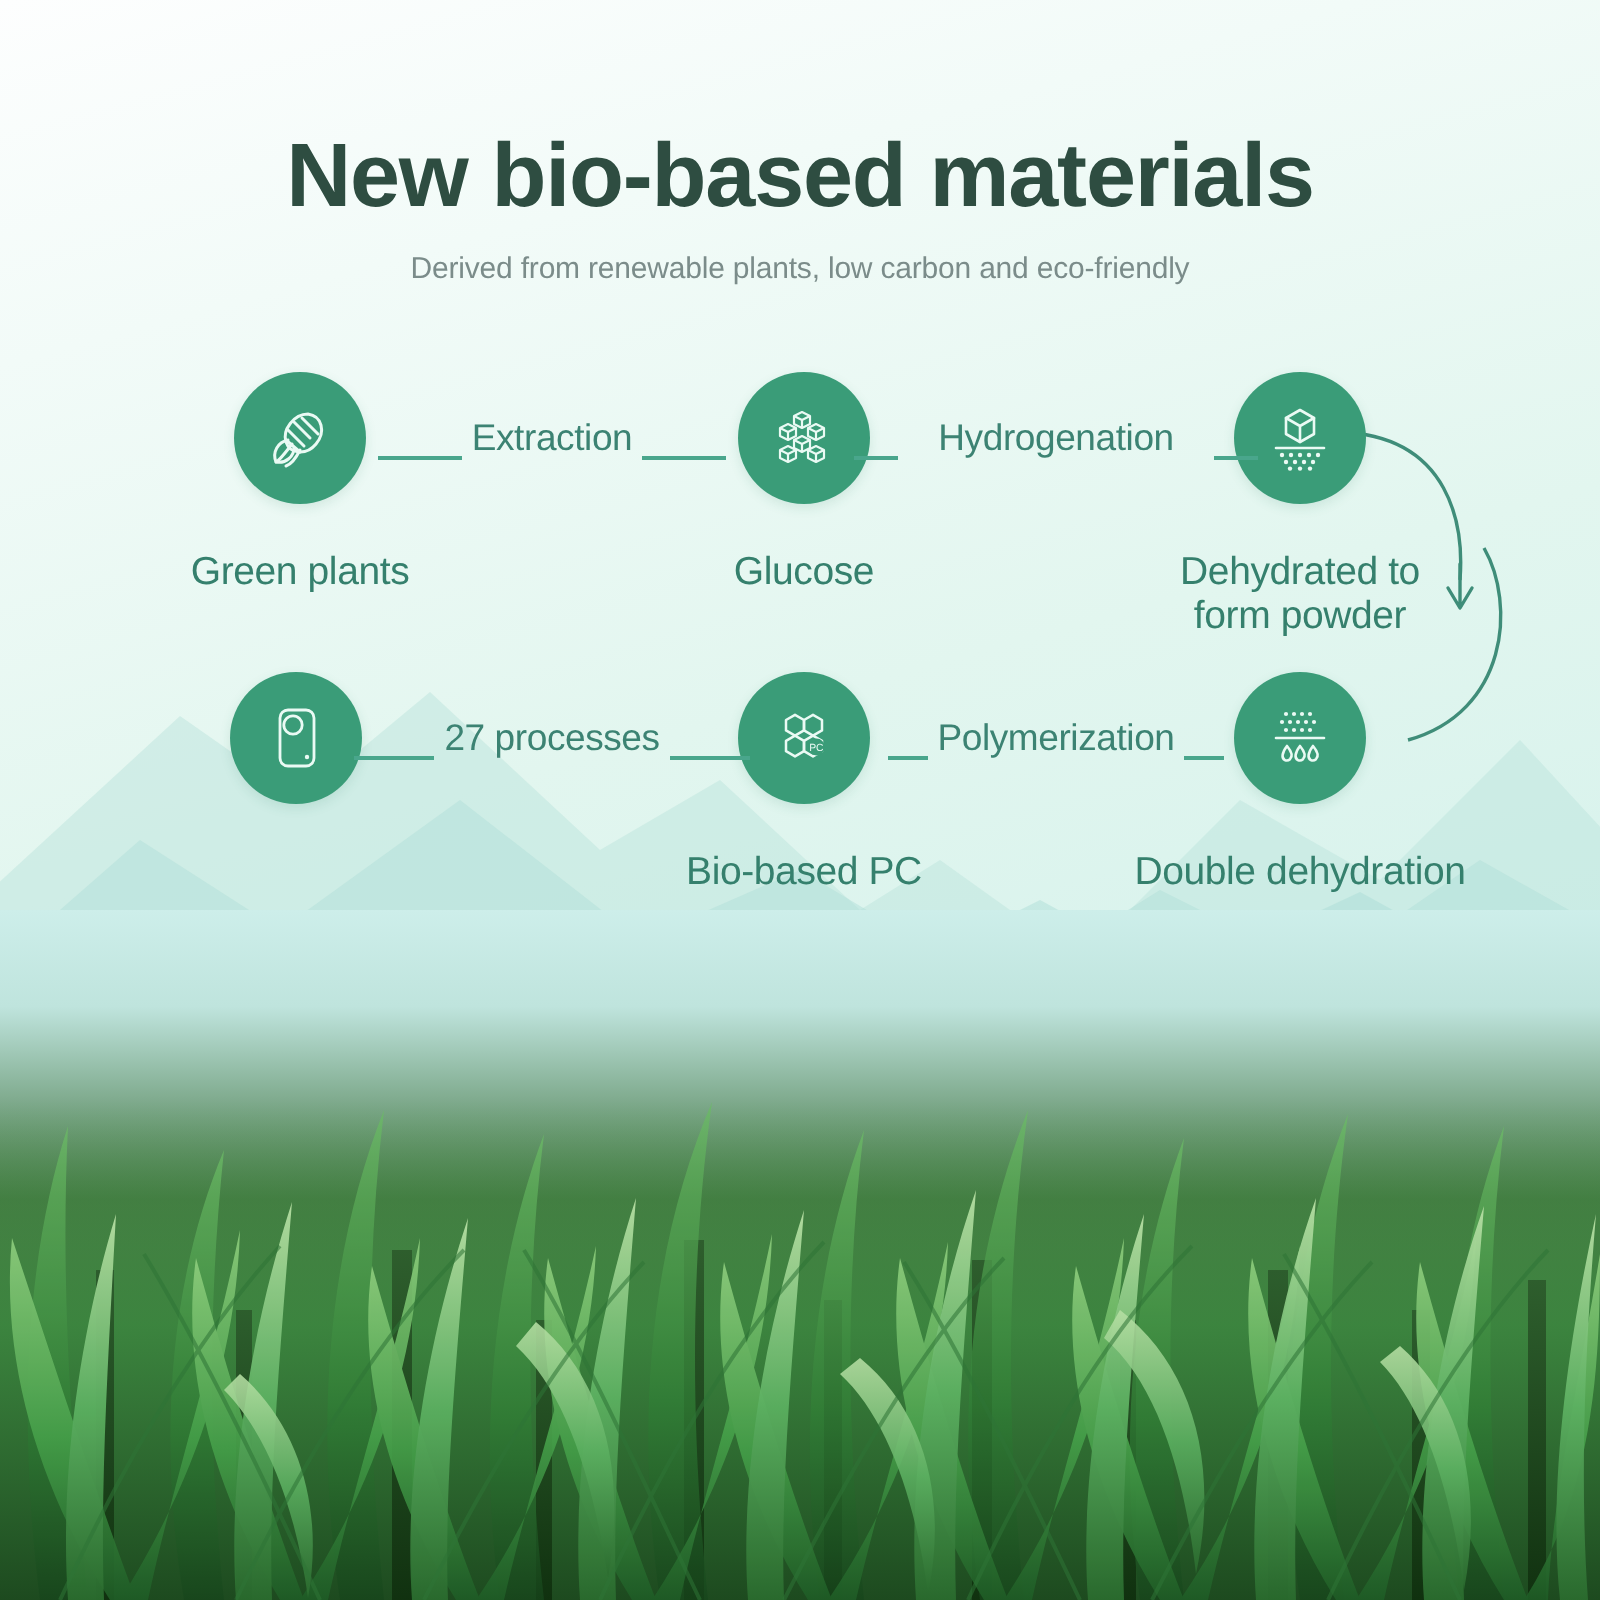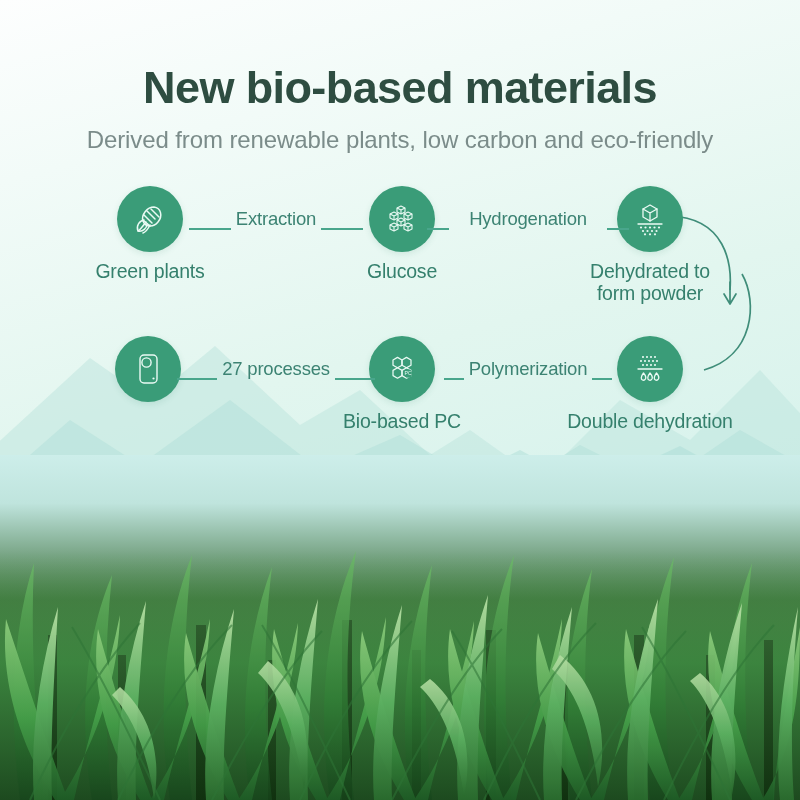--- a/index.html
+++ b/index.html
@@ -41,21 +41,21 @@
   }
   .title {
     font-size: 45px;
     font-weight: bold;
     color: #2e4d41;
     letter-spacing: -0.6px;
     line-height: 1.16;
   }
   .subtitle {
     margin-top: 12px;
-    font-size: 24px;
+    font-size: 15px;
     color: #7b8c8a;
     letter-spacing: -0.1px;
   }
 
   
   .flow {
     position: absolute;
     top: 178px;
     left: 0;
     width: 800px;
@@ -74,21 +74,21 @@
     margin: 0 auto;
     border-radius: 50%;
     background: #3a9c78;
     display: flex;
     align-items: center;
     justify-content: center;
     box-shadow: 0 2px 6px rgba(40,120,95,0.13);
   }
   .node .circle svg { display: block; }
   .node .label {
-    margin-top: 9px;
+    margin-top: 24px;
     font-size: 19.5px;
     color: #35806d;
     line-height: 1.12;
     letter-spacing: -0.2px;
     white-space: pre-line;
     text-align: center;
   }
 
   
   #node-green-plants     { left: 60px;  top: 8px; }

